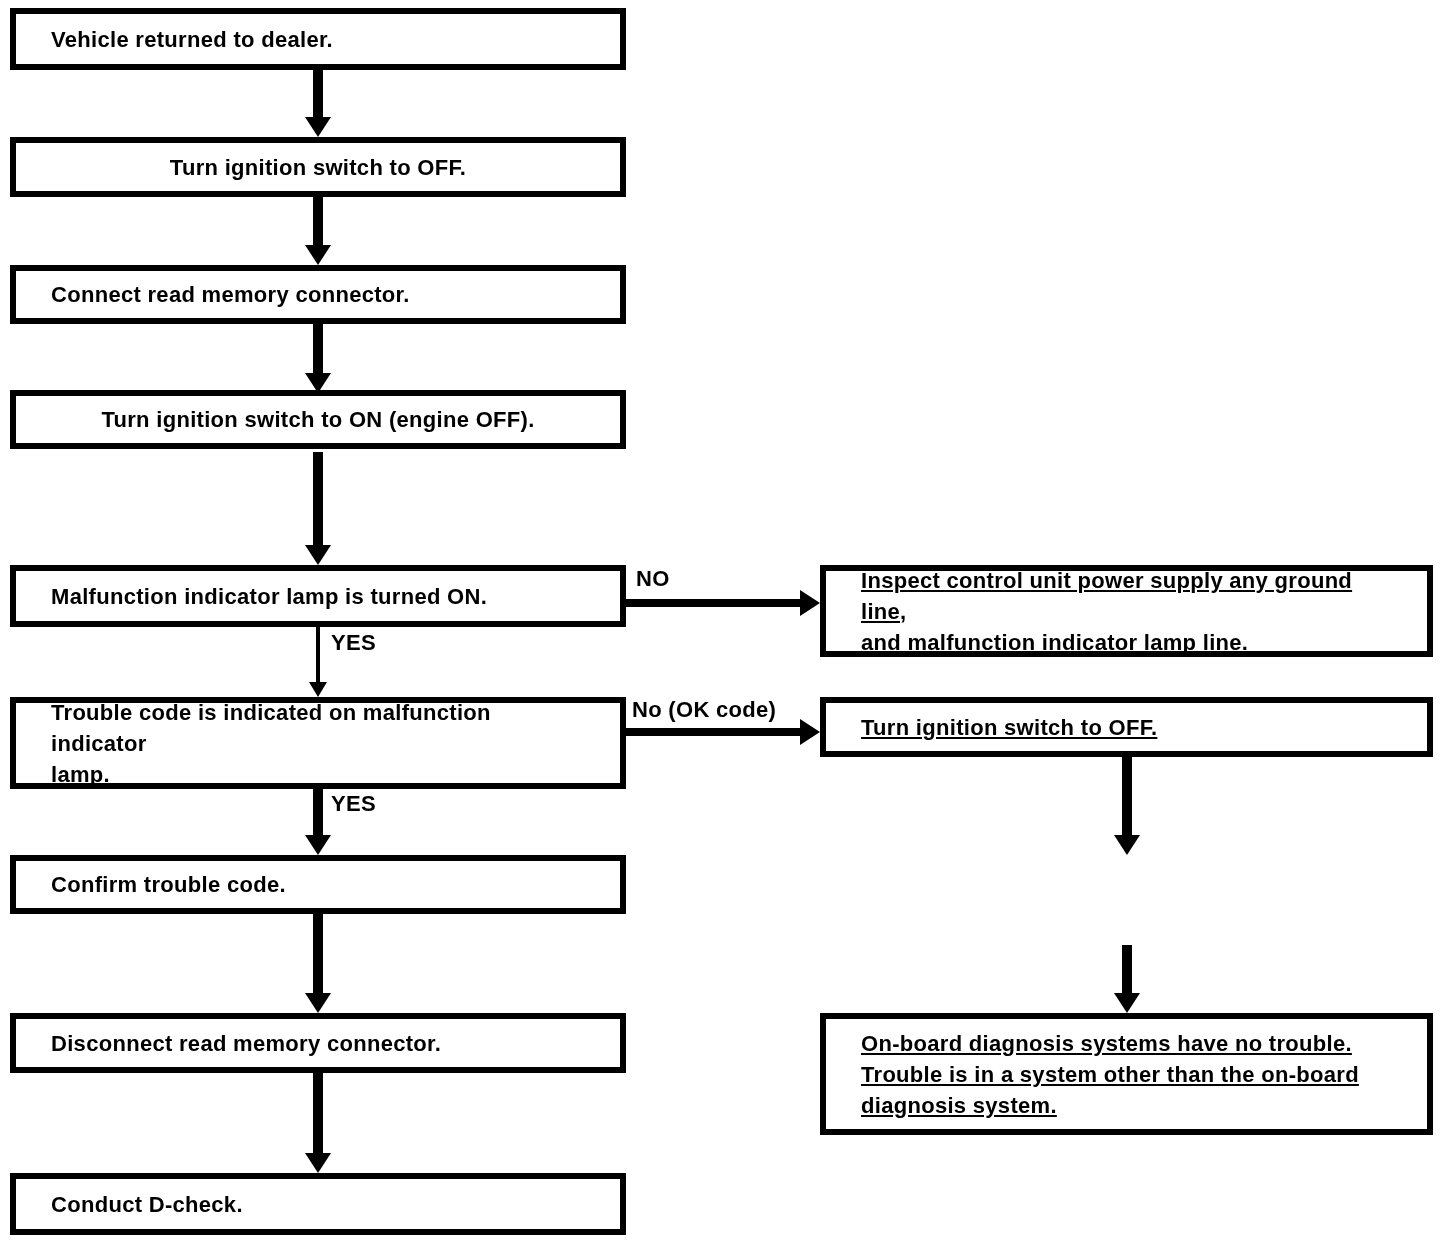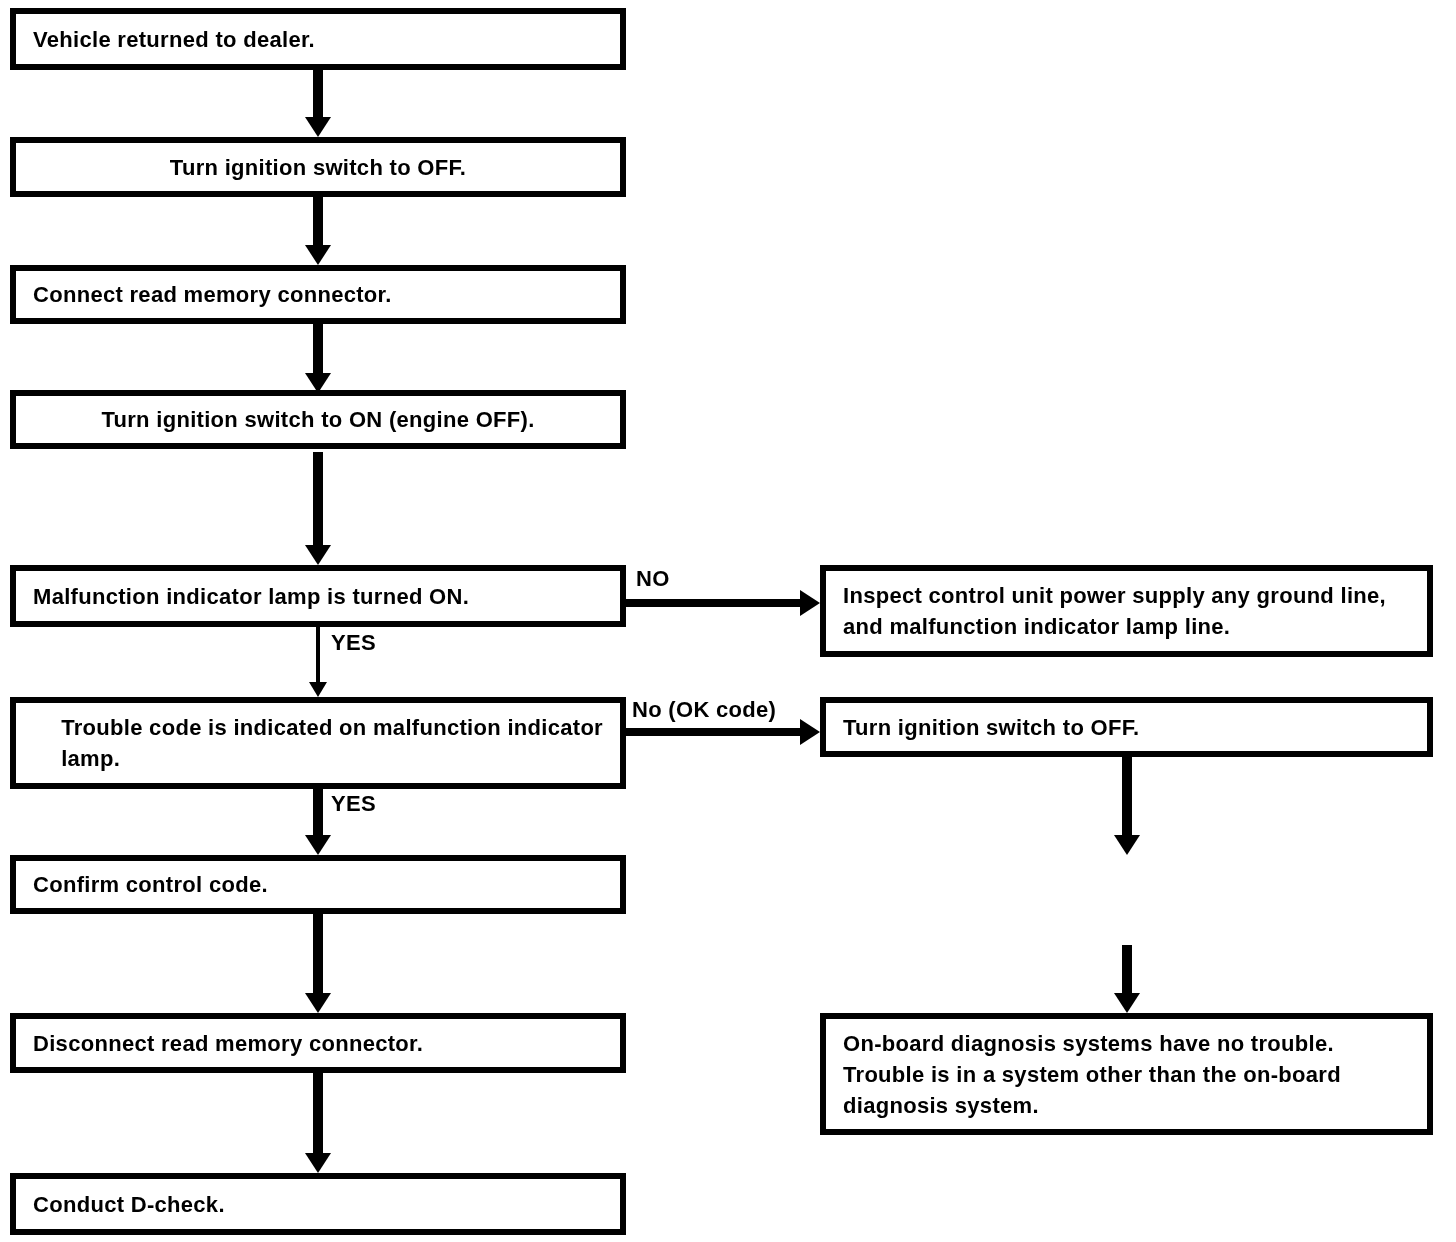--- a/index.html
+++ b/index.html
@@ -19,28 +19,28 @@
     letter-spacing: 0.3px;
     overflow: hidden;
   }
   .box {
     position: absolute;
     box-sizing: border-box;
     border: 6px solid #000000;
     background: #ffffff;
     display: flex;
     align-items: center;
-    padding: 4px 17px;
+    padding: 4px 35px;
   }
   .box .txt {
     white-space: pre-line;
     line-height: 31px;
   }
   .lcol { left: 10px;  width: 616px; }
-  .rcol { left: 820px; width: 613px; }
+  .rcol { left: 820px; width: 613px; text-decoration: underline; }
   .center { justify-content: center; }
   .center .txt { text-align: center; }
 
   
   .vline {
     position: absolute;
     width: 10px;
     background: #000000;
   }
   .vline::after {
@@ -110,21 +110,21 @@
   <div class="box lcol" style="top:565px;height:62px;">
     <span class="txt">Malfunction indicator lamp is turned ON.</span>
   </div>
 
   <div class="box lcol" style="top:697px;height:92px;justify-content:flex-end;">
     <span class="txt">Trouble code is indicated on malfunction indicator
 lamp.</span>
   </div>
 
   <div class="box lcol" style="top:855px;height:59px;">
-    <span class="txt">Confirm control code.</span>
+    <span class="txt">Confirm trouble code.</span>
   </div>
 
   <div class="box lcol" style="top:1013px;height:60px;">
     <span class="txt">Disconnect read memory connector.</span>
   </div>
 
   <div class="box lcol" style="top:1173px;height:62px;">
     <span class="txt">Conduct D-check.</span>
   </div>
 

